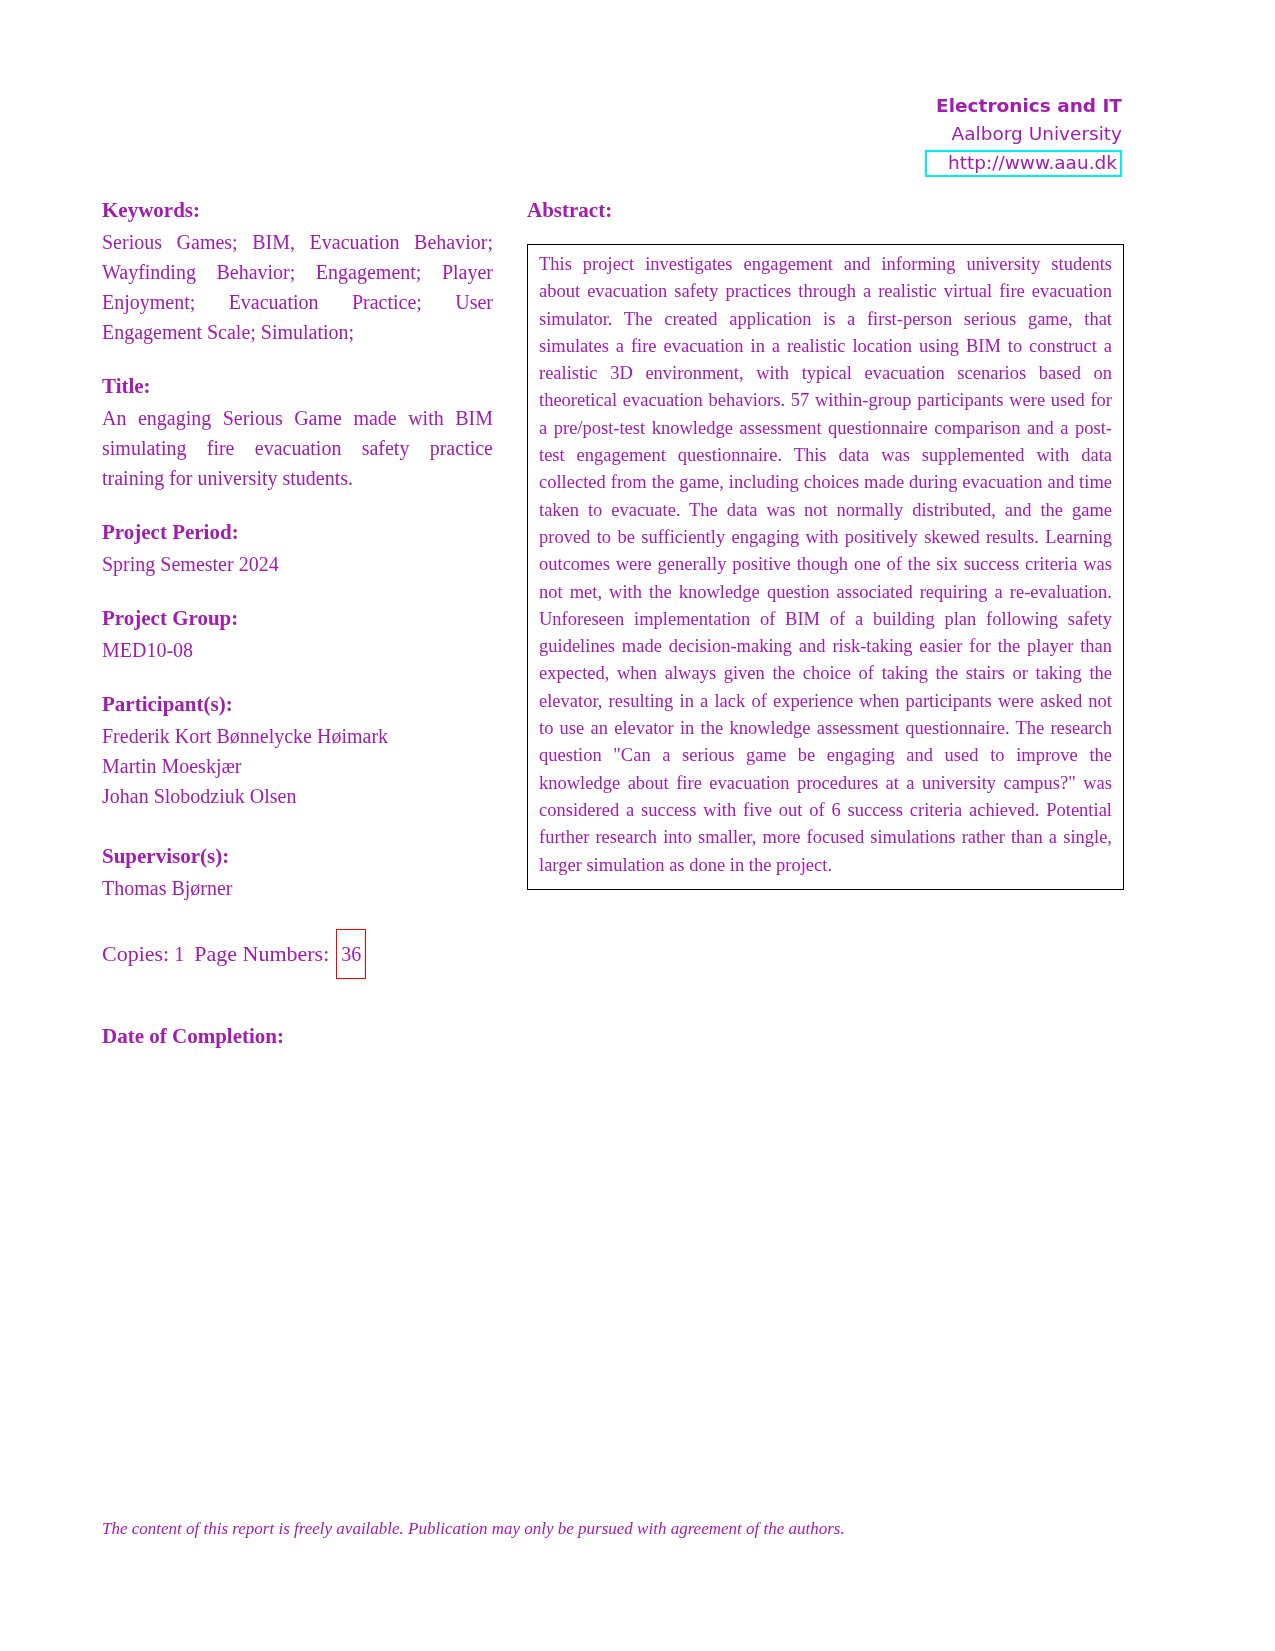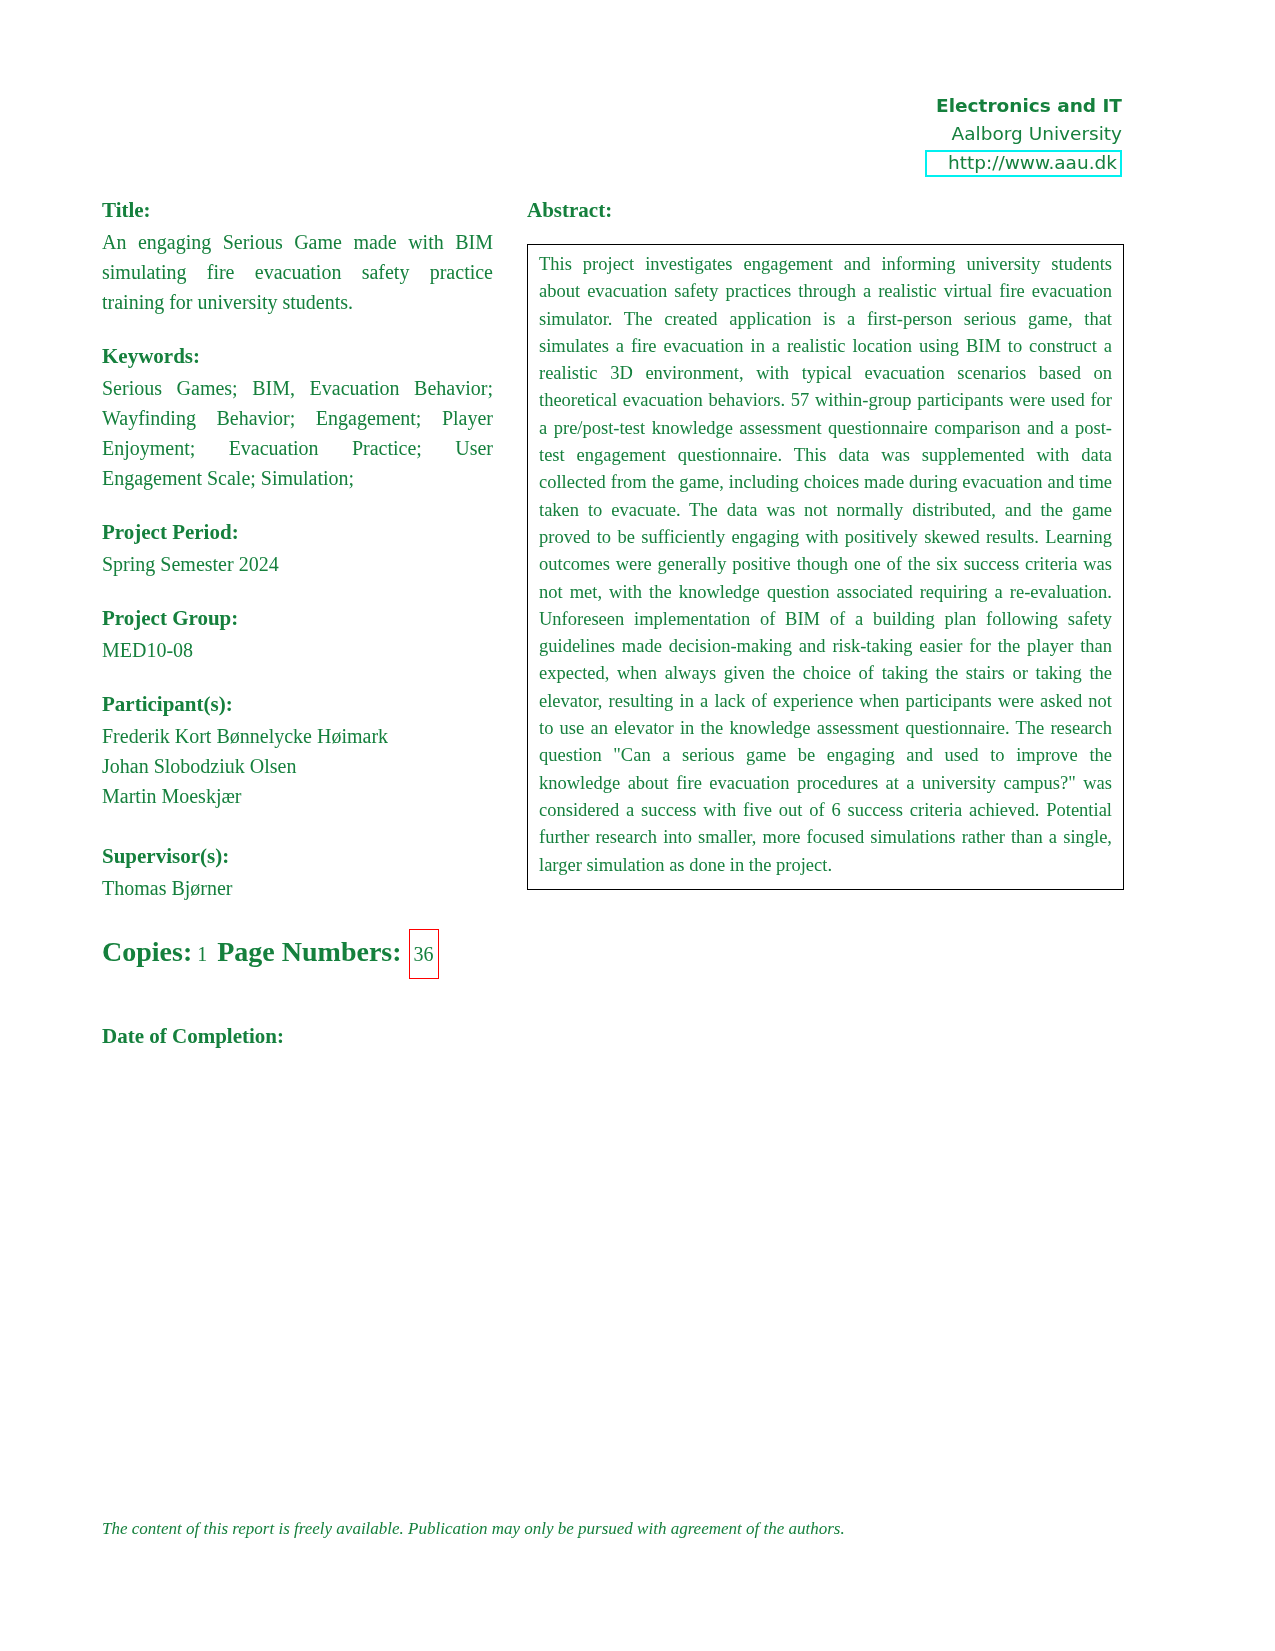--- a/index.html
+++ b/index.html
@@ -1,21 +1,21 @@
 <!DOCTYPE html>
 <html><head>
 <meta charset="utf-8">
 <style>
   html,body{margin:0;padding:0;background:#ffffff;}
   .page{
     position:relative;
     width:1275px;height:1651px;
     background:#ffffff;
     font-family:"Liberation Serif","DejaVu Serif",serif;
-    color:#15803d;
+    color:#a21caf;
     overflow:hidden;
   }
   
   .header{
     position:absolute;top:92px;right:153px;
     text-align:right;
     font-family:"DejaVu Sans","Liberation Sans",sans-serif;
     font-size:18.5px;line-height:28px;
   }
   .header .dept{font-weight:bold;}
@@ -37,21 +37,21 @@
   }
   .h{
     font-weight:bold;font-size:21px;line-height:27px;
     margin:0 0 3px 0;
   }
   .sec{margin-bottom:26px;}
   .sec.gap-lg{margin-top:32px;}
   .just{text-align:justify;text-justify:inter-word;margin:0;}
   .line{margin:0;}
   .copies-line{margin:16px 0 0 0;line-height:30px;}
-  .copies-line .bold{font-weight:bold;font-size:28px;}
+  .copies-line .bold{font-weight:normal;font-size:22px;}
   .numbox{
     display:inline-block;
     border:1.5px solid #ff0000;
     padding:12px 4px;line-height:24px;
     margin-left:2px;
   }
   .date-sec{margin-top:44px;}
   sup{font-size:13px;}
   
   .abstract-box{
@@ -76,44 +76,44 @@
     <div class="dept">Electronics and IT</div>
     <div>Aalborg University</div>
     <div>
       <span class="urlbox">http://www.aau.dk</span>
     </div>
   </div>
 
   <div class="leftcol">
 
     <div class="sec">
-      <p class="h">Title:</p>
-      <p class="just">An engaging Serious Game made with BIM simulating fire evacuation safety practice training for university students.</p>
+      <p class="h">Keywords:</p>
+      <p class="just">Serious Games; BIM, Evacuation Behavior; Wayfinding Behavior; Engagement; Player Enjoyment; Evacuation Practice; User Engagement Scale; Simulation;</p>
     </div>
 
     <div class="sec">
-      <p class="h">Keywords:</p>
-      <p class="just">Serious Games; BIM, Evacuation Behavior; Wayfinding Behavior; Engagement; Player Enjoyment; Evacuation Practice; User Engagement Scale; Simulation;</p>
+      <p class="h">Title:</p>
+      <p class="just">An engaging Serious Game made with BIM simulating fire evacuation safety practice training for university students.</p>
     </div>
 
     <div class="sec">
       <p class="h">Project Period:</p>
       <p class="line">Spring Semester 2024</p>
     </div>
 
     <div class="sec">
       <p class="h">Project Group:</p>
       <p class="line">MED10-08</p>
     </div>
 
     <div class="sec">
       <p class="h">Participant(s):</p>
       <p class="line">Frederik Kort Bønnelycke Høimark</p>
+      <p class="line">Martin Moeskjær</p>
       <p class="line">Johan Slobodziuk Olsen</p>
-      <p class="line">Martin Moeskjær</p>
     </div>
 
     <div class="sec gap-lg">
       <p class="h">Supervisor(s):</p>
       <p class="line">Thomas Bjørner</p>
     </div>
 
     <div class="sec copies-line">
       <span class="bold">Copies:</span>
       <span>1</span>&nbsp;

